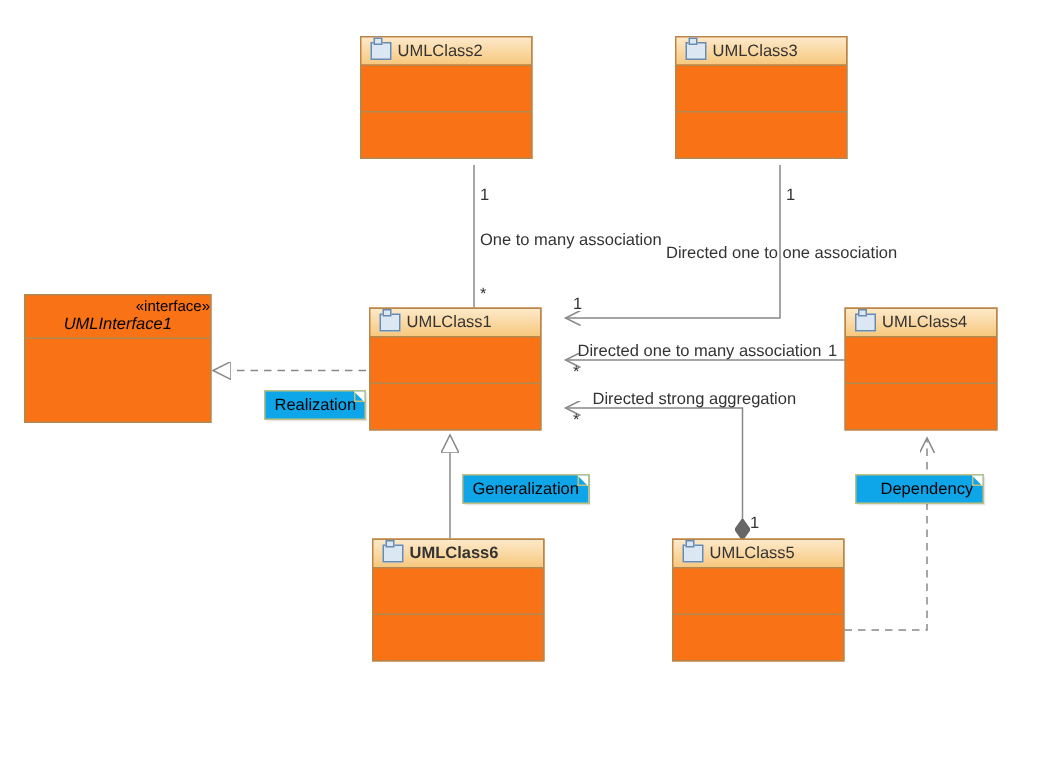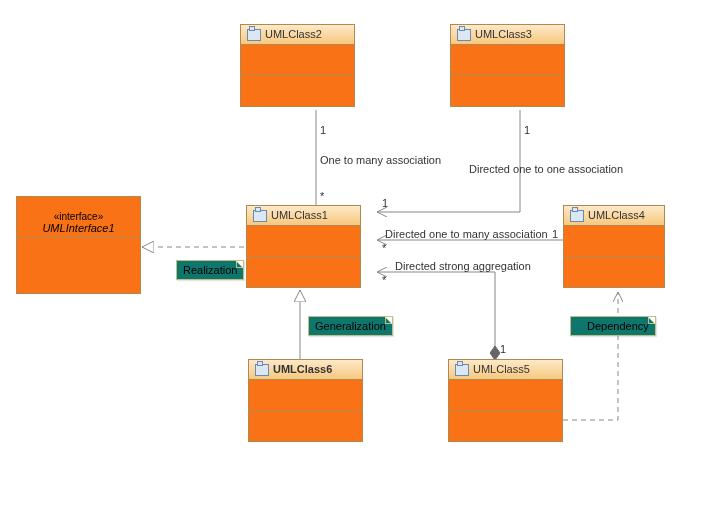--- a/index.html
+++ b/index.html
@@ -23,24 +23,23 @@
     border-bottom: 1px solid #b08850;
     white-space: nowrap;
     color: #333;
   }
   .uml-compartment {
     height: 18px;
     border-bottom: 1px solid #b08850;
   }
   .uml-compartment.last { border-bottom: none; }
   .stereotype {
-    text-align: center;
+    text-align: right;
     font-size: 10px;
     padding-top: 2px;
-    margin-top: 12px;
   }
   .iname {
     text-align: center;
     font-style: italic;
     padding: 0 6px 3px;
     border-bottom: 1px solid #b08850;
   }
   .icon {
     display: inline-block;
     width: 12px; height: 10px;
@@ -53,21 +52,21 @@
   .icon::before {
     content:"";
     position:absolute;
     width:4px;height:3px;
     border:1px solid #6a8bb0;
     top:-4px;left:1px;
     background:#dbe7f3;
   }
   .note {
     position: absolute;
-    background: #0f766e;
+    background: #0ea5e9;
     border: 1px solid #c0c080;
     padding: 3px 6px;
     font-size: 11px;
     box-shadow: 1px 1px 1px rgba(0,0,0,0.1);
   }
   .note::after{
     content:"";
     position:absolute;
     top:0;right:0;
     border-style:solid;
@@ -161,21 +160,21 @@
 
 <div class="note" style="left:176px; top:260px;">Realization</div>
 <div class="note" style="left:308px; top:316px;">Generalization</div>
 <div class="note" style="left:570px; top:316px;padding-left:16px;">Dependency</div>
 
 <div class="mult" style="left:320px; top:124px;">1</div>
 <div class="label" style="left:320px; top:154px;">One to many association</div>
 <div class="mult" style="left:320px; top:190px;">*</div>
 
 <div class="mult" style="left:524px; top:124px;">1</div>
-<div class="label" style="left:469px; top:163px;">Directed one to one association</div>
+<div class="label" style="left:444px; top:163px;">Directed one to one association</div>
 <div class="mult" style="left:382px; top:197px;">1</div>
 
 <div class="label" style="left:385px; top:228px;">Directed one to many association</div>
 <div class="mult" style="left:552px; top:228px;">1</div>
 <div class="mult" style="left:382px; top:242px;">*</div>
 
 <div class="label" style="left:385px; top:260px;margin-left:10px;">Directed strong aggregation</div>
 <div class="mult" style="left:500px; top:343px;">1</div>
 <div class="mult" style="left:382px; top:274px;">*</div>
 

